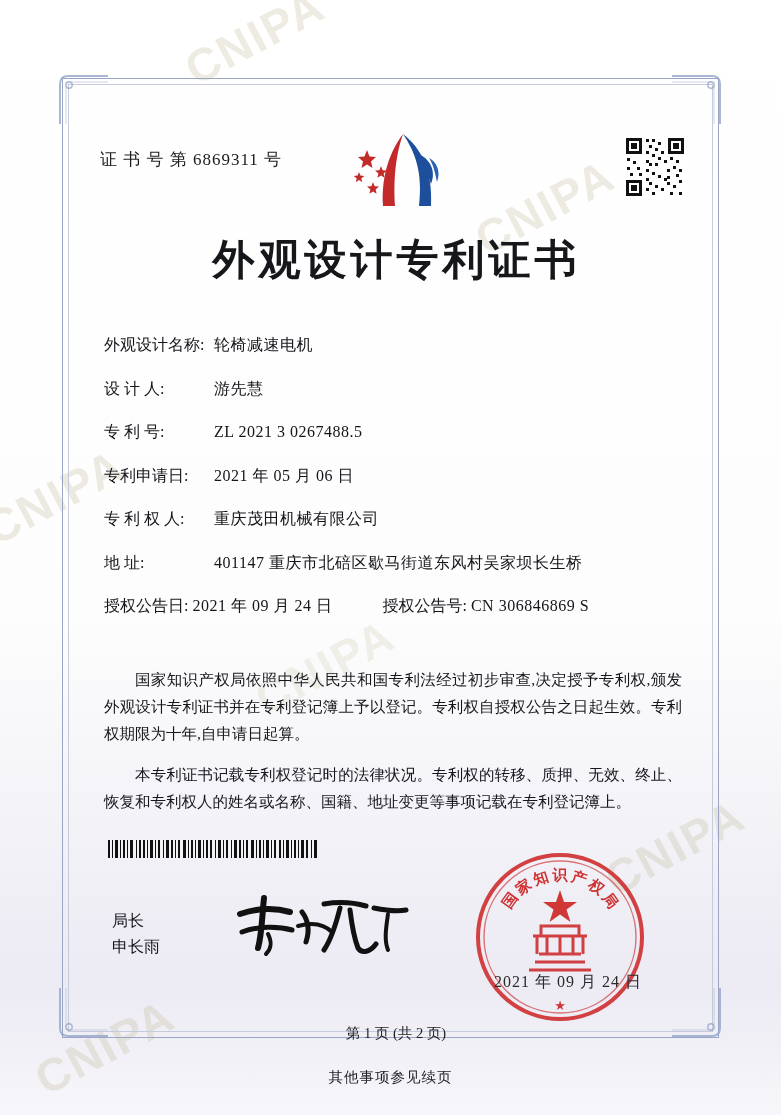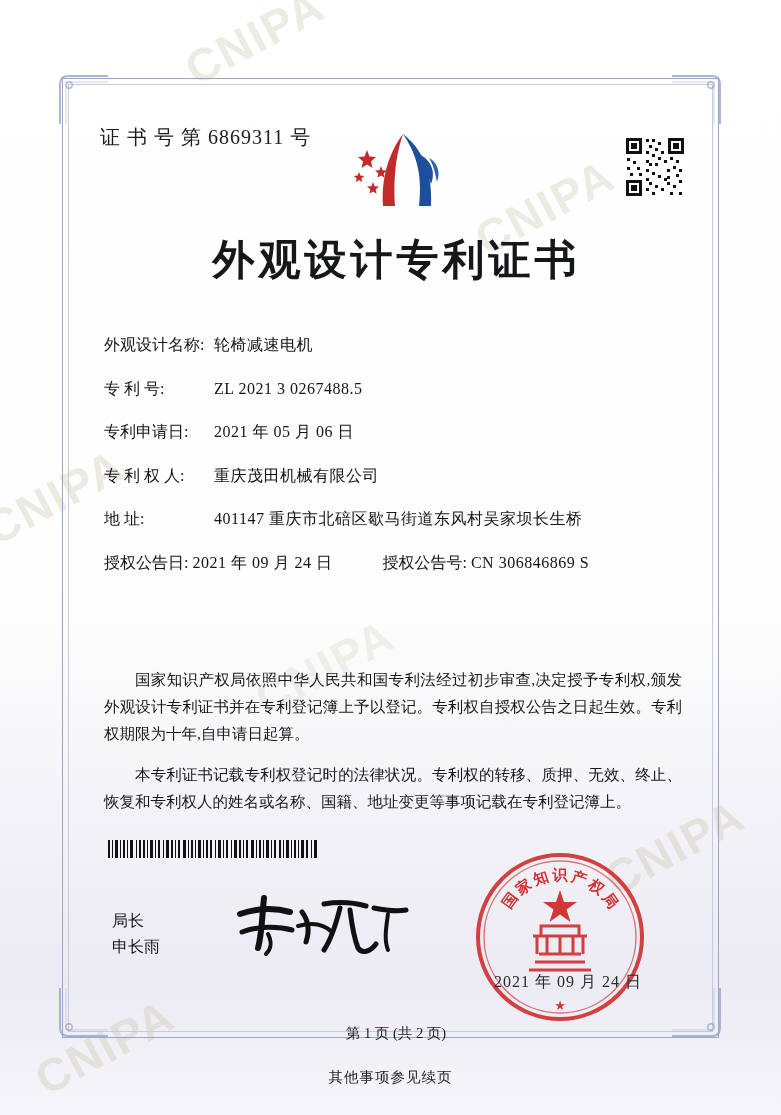--- a/index.html
+++ b/index.html
@@ -65,22 +65,22 @@
   }
   .corner svg { display: block; }
   .c-tl { left: 58px;  top: 74px; }
   .c-tr { left: 670px; top: 74px;  transform: scaleX(-1); }
   .c-bl { left: 58px;  top: 986px; transform: scaleY(-1); }
   .c-br { left: 670px; top: 986px; transform: scale(-1,-1); }
 
   
   .cert-no {
     position: absolute;
-    left: 100px; top: 124px;
-    font-size: 20px;
+    left: 100px; top: 148px;
+    font-size: 17px;
     color: #1b1b1b;
     letter-spacing: 1px;
   }
 
   .logo {
     position: absolute;
     left: 341px; top: 128px;
     width: 120px; height: 90px;
   }
 
@@ -322,20 +322,23 @@
           <rect x="43" y="40" width="3" height="3"></rect>
       </g>
     </svg>
   </div>
 
   <div class="title">外观设计专利证书</div>
 
   <div class="fields">
     <div class="row">
       <span class="lbl w6">外观设计名称:</span><span class="val">轮椅减速电机</span>
+    </div>
+    <div class="row">
+      <span class="lbl w6">设  计  人:</span><span class="val">游先慧</span>
     </div>
     <div class="row">
       <span class="lbl w6">专   利   号:</span><span class="val">ZL 2021 3 0267488.5</span>
     </div>
     <div class="row">
       <span class="lbl w6">专利申请日:</span><span class="val">2021 年 05 月 06 日</span>
     </div>
     <div class="row">
       <span class="lbl w6">专 利 权 人:</span><span class="val">重庆茂田机械有限公司</span>
     </div>

